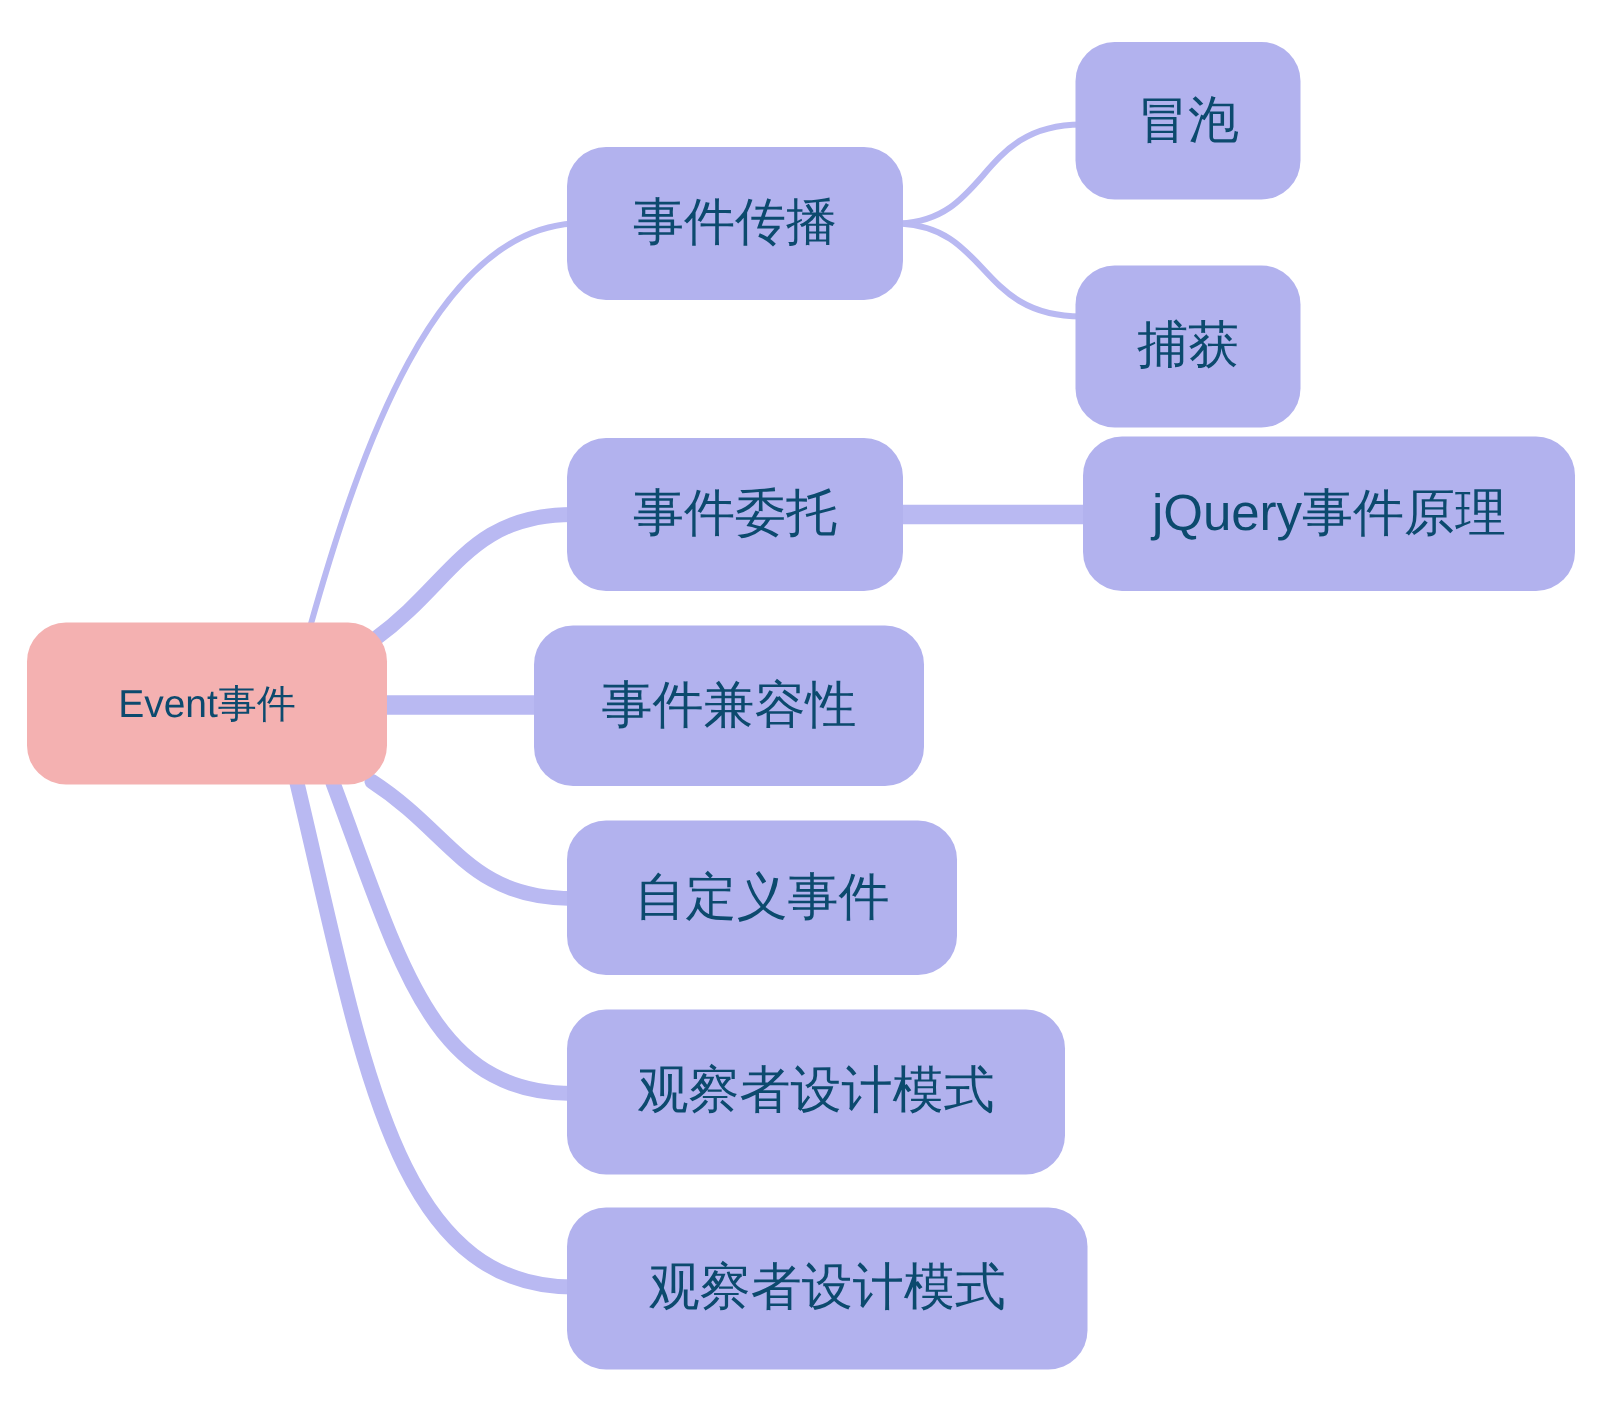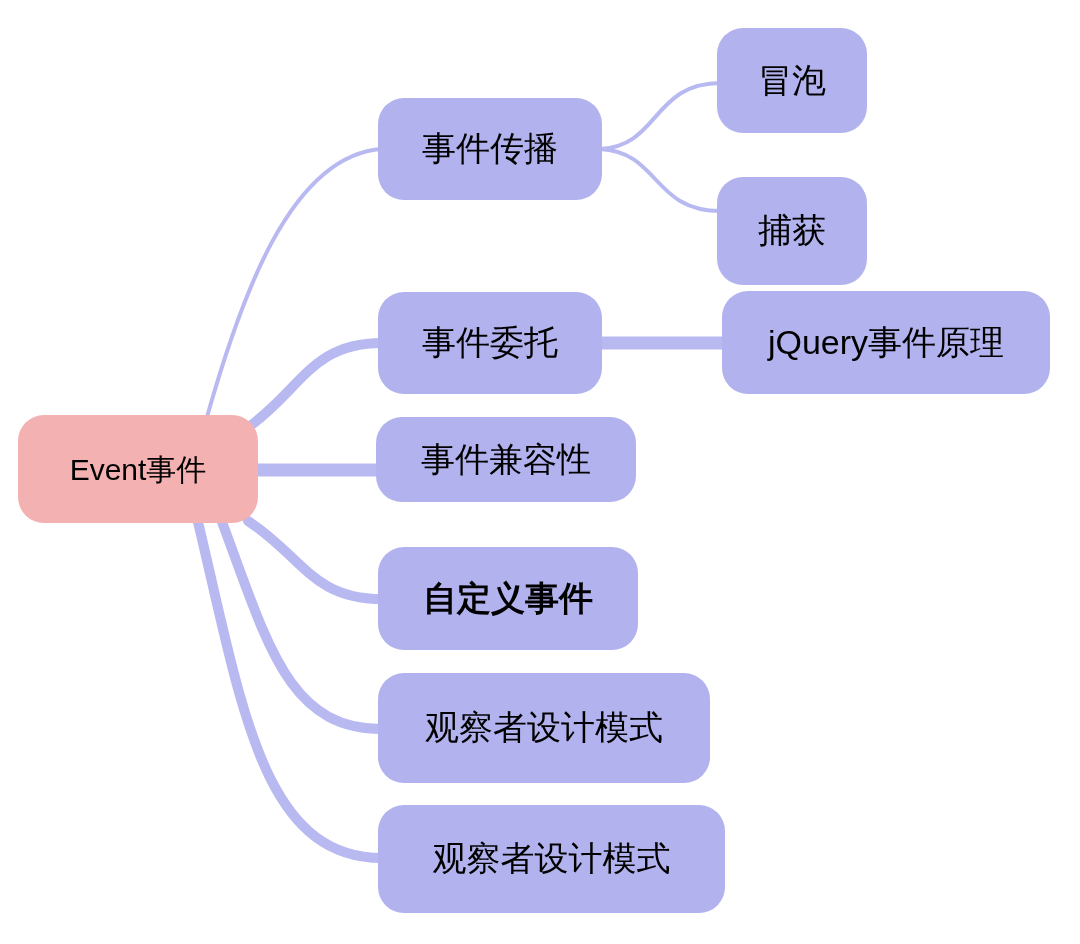--- a/index.html
+++ b/index.html
@@ -29,28 +29,28 @@
     height: 100%;
     z-index: 2;
   }
   .mm-node {
     position: absolute;
     box-sizing: border-box;
     display: flex;
     align-items: center;
     justify-content: center;
     border-radius: 26px;
-    color: #000000;
+    color: #0c4a6e;
     font-size: 34px;
     line-height: 1.1;
     white-space: nowrap;
     cursor: default;
     user-select: none;
   }
-  .mm-node.root { font-size: 30px; }
+  .mm-node.root { font-size: 26px; }
 </style>
 </head>
 <body>
 
 <div id="canvas">
   <svg id="edge-layer" width="1080" height="944" viewBox="0 0 1080 944">
       <path d="M 207 417 C 240 300, 290 155, 382 149" fill="none" stroke="#b9b9f2" stroke-width="4" stroke-linecap="round"></path>
       <path d="M 600 149 C 660 146, 652 83, 721 83" fill="none" stroke="#b9b9f2" stroke-width="4" stroke-linecap="round"></path>
       <path d="M 600 149 C 660 152, 652 211, 721 211" fill="none" stroke="#b9b9f2" stroke-width="4" stroke-linecap="round"></path>
       <path d="M 250 426 C 302 388, 312 343, 382 343" fill="none" stroke="#b9b9f2" stroke-width="10" stroke-linecap="round"></path>
@@ -72,24 +72,24 @@
       </div>
       <div class="mm-node" style="left: 717px; top: 155px; width: 150px; height: 108px; background: rgb(178, 178, 238); margin-top: 22px;">
         <span>捕获</span>
       </div>
       <div class="mm-node" style="left: 378px; top: 292px; width: 224px; height: 102px; background: rgb(178, 178, 238);">
         <span>事件委托</span>
       </div>
       <div class="mm-node" style="left: 722px; top: 291px; width: 328px; height: 103px; background: rgb(178, 178, 238);">
         <span>jQuery事件原理</span>
       </div>
-      <div class="mm-node" style="left: 376px; top: 417px; width: 260px; height: 85px; background: rgb(178, 178, 238);">
+      <div class="mm-node" style="left: 356px; top: 417px; width: 260px; height: 107px; background: rgb(178, 178, 238);">
         <span>事件兼容性</span>
       </div>
-      <div class="mm-node" style="left: 378px; top: 547px; width: 260px; height: 103px; background: rgb(178, 178, 238); font-weight: bold;">
+      <div class="mm-node" style="left: 378px; top: 547px; width: 260px; height: 103px; background: rgb(178, 178, 238);">
         <span>自定义事件</span>
       </div>
       <div class="mm-node" style="left: 378px; top: 673px; width: 332px; height: 110px; background: rgb(178, 178, 238);">
         <span>观察者设计模式</span>
       </div>
       <div class="mm-node" style="left: 378px; top: 805px; width: 347px; height: 108px; background: rgb(178, 178, 238);">
         <span>观察者设计模式</span>
       </div>
     </div>
 </div>

